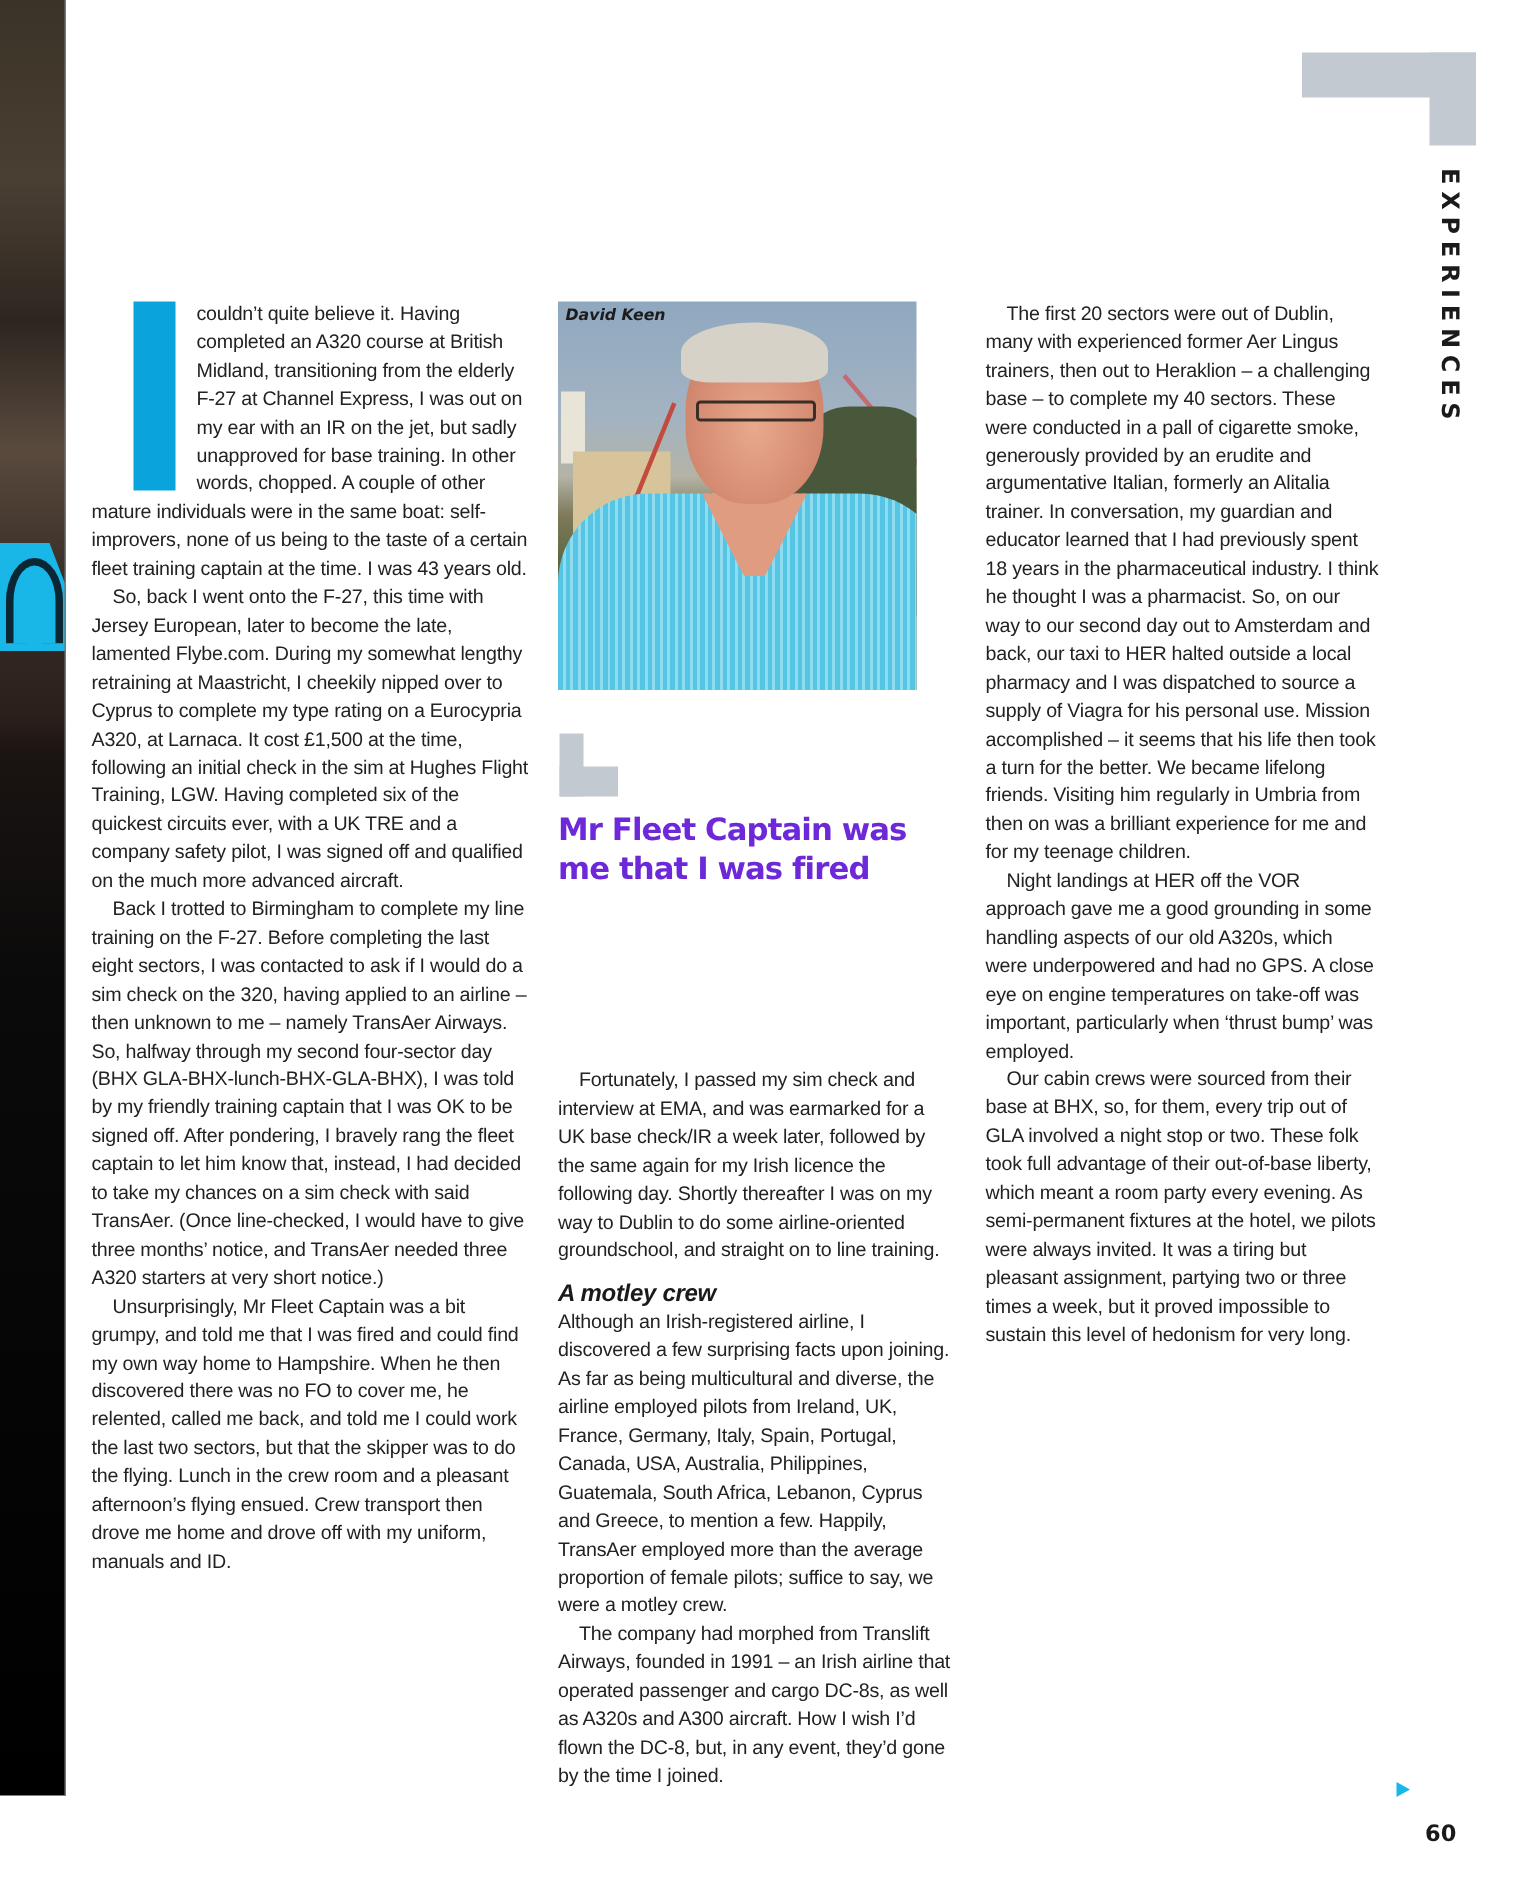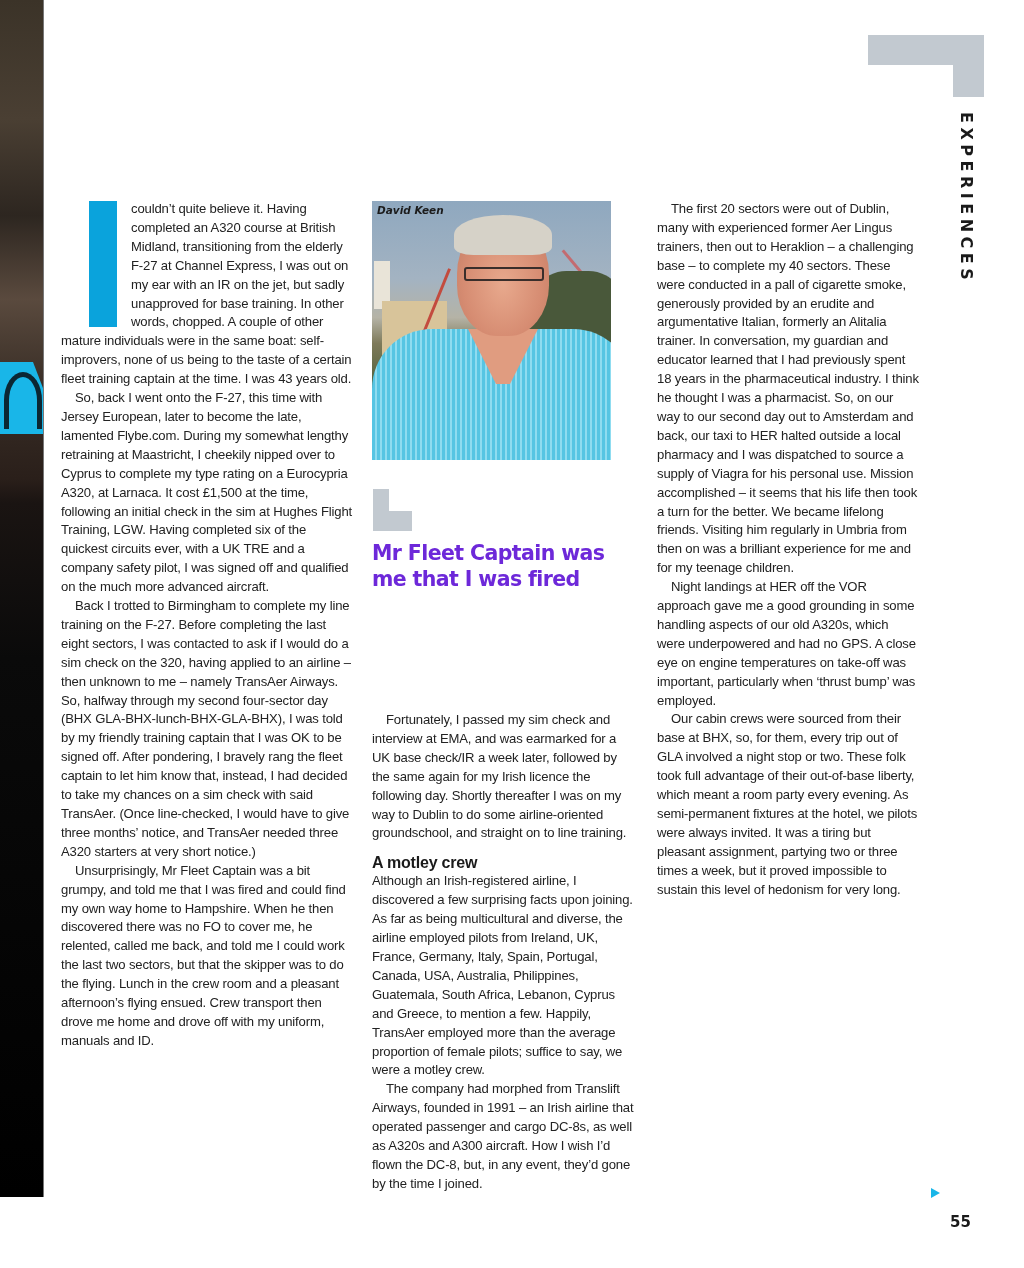--- a/index.html
+++ b/index.html
@@ -107,21 +107,21 @@
     position: absolute; left: 373px; top: 511px; width: 39px; height: 20px; background: #c2c9d0;
   }
   .pull-quote {
     position: absolute; left: 372px; top: 540px; width: 264px;
     font-family: "DejaVu Sans", sans-serif; font-weight: bold; font-size: 20.5px;
     line-height: 26.2px; color: #6d28d9; letter-spacing: -0.6px;
   }
 
   .subhead {
     margin: 10px 0 0 0; font-family: "Liberation Sans", sans-serif; font-weight: bold;
-    font-size: 16px; line-height: 19px; color: #1a1a1a; letter-spacing: -0.2px;
+    font-size: 16px; line-height: 19px; color: #1a1a1a; letter-spacing: -0.2px; font-style: italic;
   }
 
   .continue-arrow {
     position: absolute; left: 931px; top: 1188px; width: 0; height: 0;
     border-top: 5px solid transparent; border-bottom: 5px solid transparent;
     border-left: 9px solid #19b6e8;
   }
   .page-number {
     position: absolute; left: 950px; top: 1213px; font-family: "DejaVu Sans", sans-serif;
     font-weight: bold; font-size: 15px; color: #1a1a1a;
@@ -177,13 +177,13 @@
   <p>The company had morphed from Translift Airways, founded in 1991 – an Irish airline that operated passenger and cargo DC-8s, as well as A320s and A300 aircraft. How I wish I’d flown the DC-8, but, in any event, they’d gone by the time I joined.</p>
 </div>
 
 <div class="col col3">
   <p>The first 20 sectors were out of Dublin, many with experienced former Aer Lingus trainers, then out to Heraklion – a challenging base – to complete my 40 sectors. These were conducted in a pall of cigarette smoke, generously provided by an erudite and argumentative Italian, formerly an Alitalia trainer. In conversation, my guardian and educator learned that I had previously spent 18 years in the pharmaceutical industry. I think he thought I was a pharmacist. So, on our way to our second day out to Amsterdam and back, our taxi to HER halted outside a local pharmacy and I was dispatched to source a supply of Viagra for his personal use. Mission accomplished – it seems that his life then took a turn for the better. We became lifelong friends. Visiting him regularly in Umbria from then on was a brilliant experience for me and for my teenage children.</p>
   <p>Night landings at HER off the VOR approach gave me a good grounding in some handling aspects of our old A320s, which were underpowered and had no GPS. A close eye on engine temperatures on take-off was important, particularly when ‘thrust bump’ was employed.</p>
   <p>Our cabin crews were sourced from their base at BHX, so, for them, every trip out of GLA involved a night stop or two. These folk took full advantage of their out-of-base liberty, which meant a room party every evening. As semi-permanent fixtures at the hotel, we pilots were always invited. It was a tiring but pleasant assignment, partying two or three times a week, but it proved impossible to sustain this level of hedonism for very long.</p>
 </div>
 
 <div class="continue-arrow"></div>
-<div class="page-number">55</div>
+<div class="page-number">60</div>
 
 </body></html>

